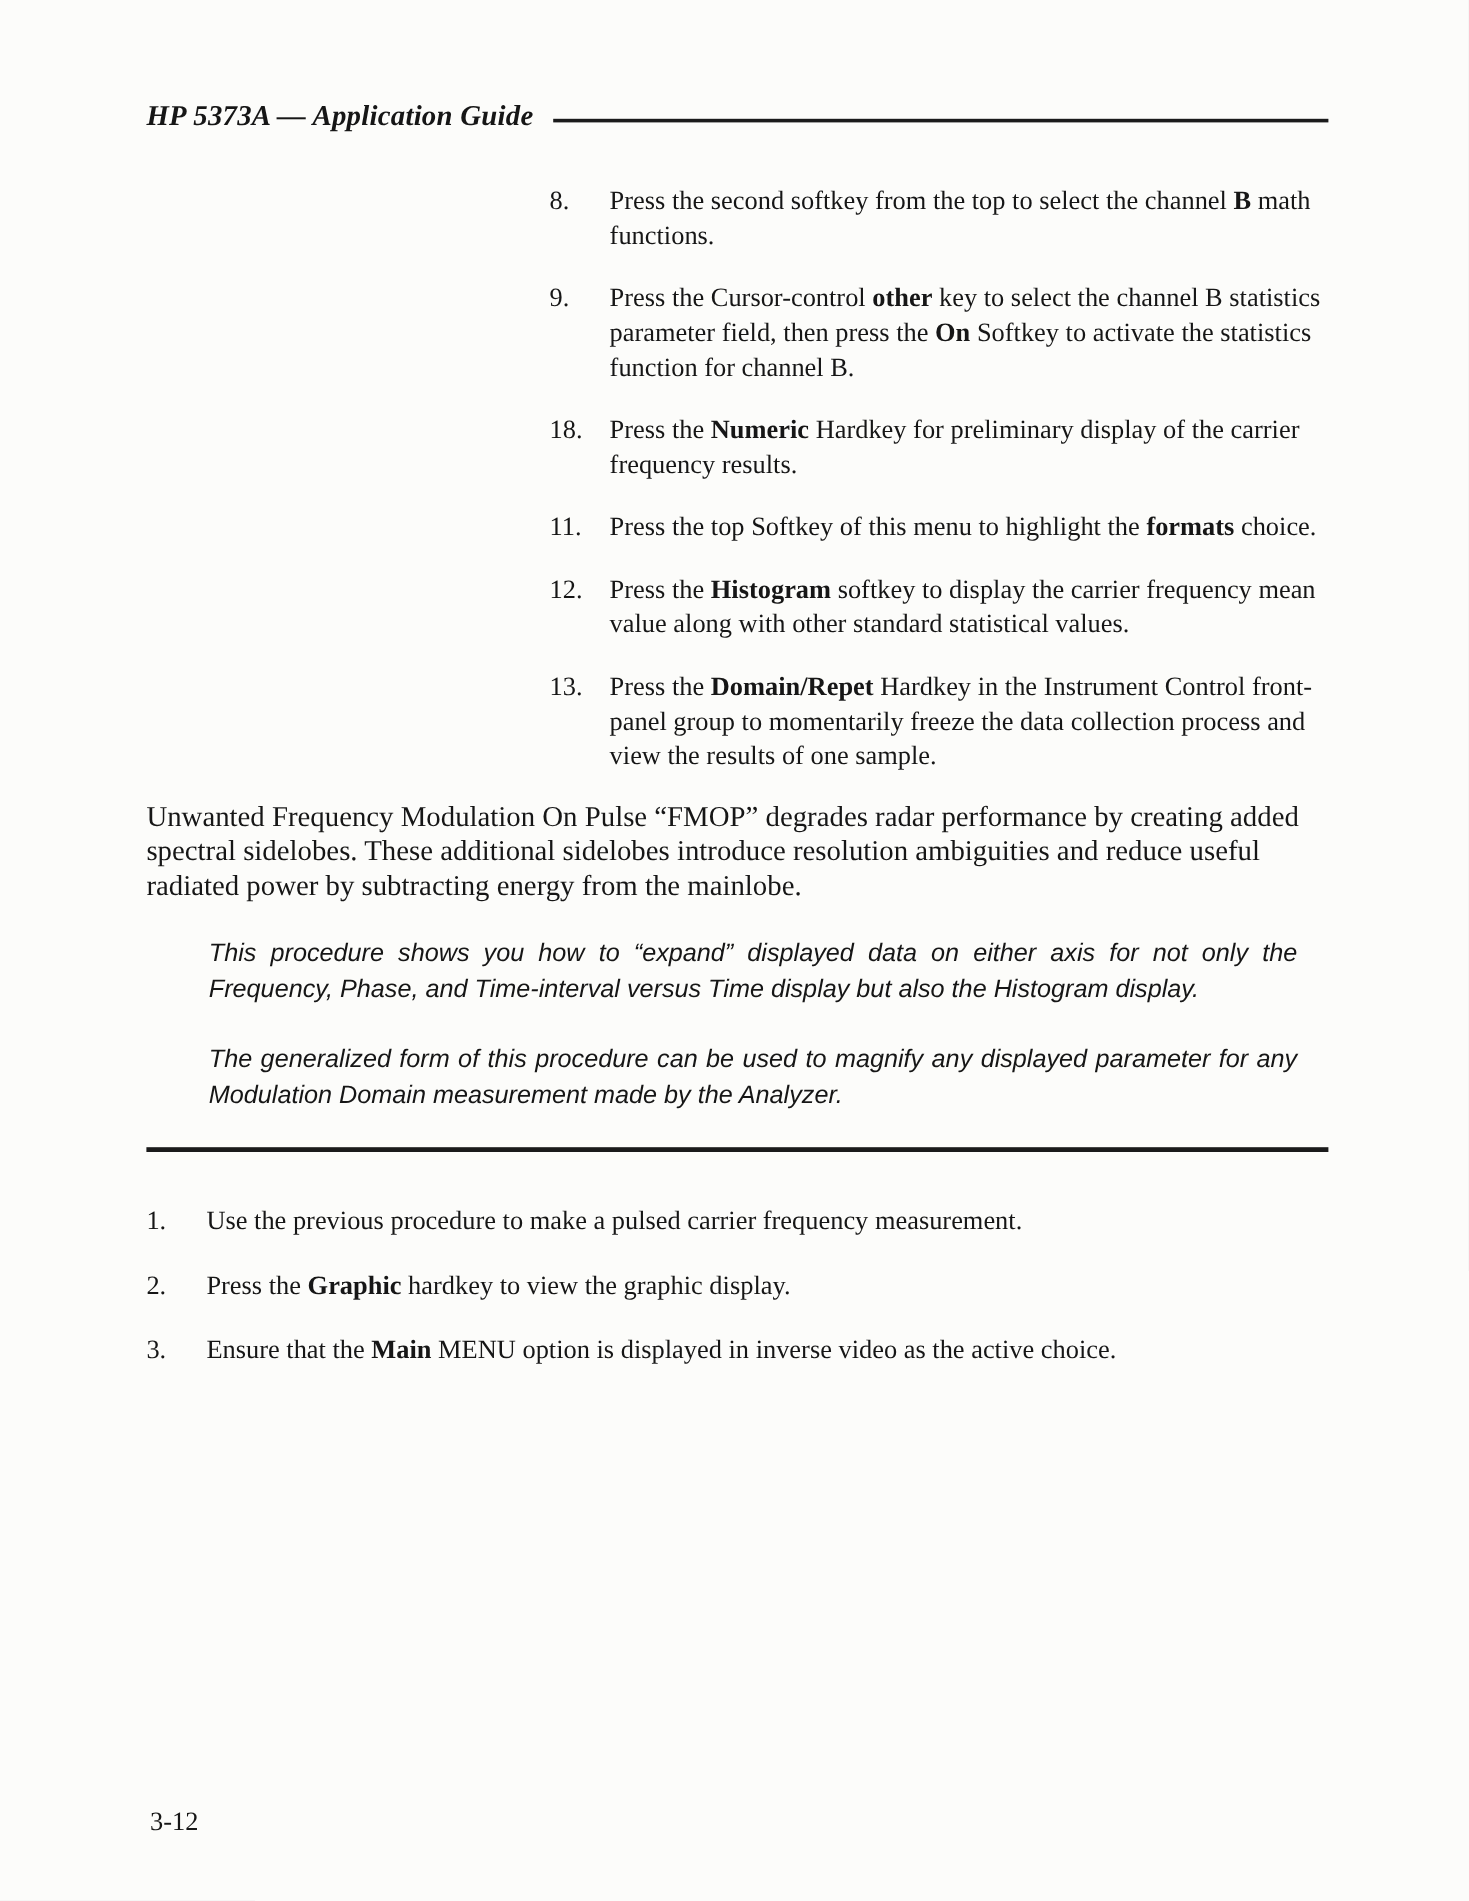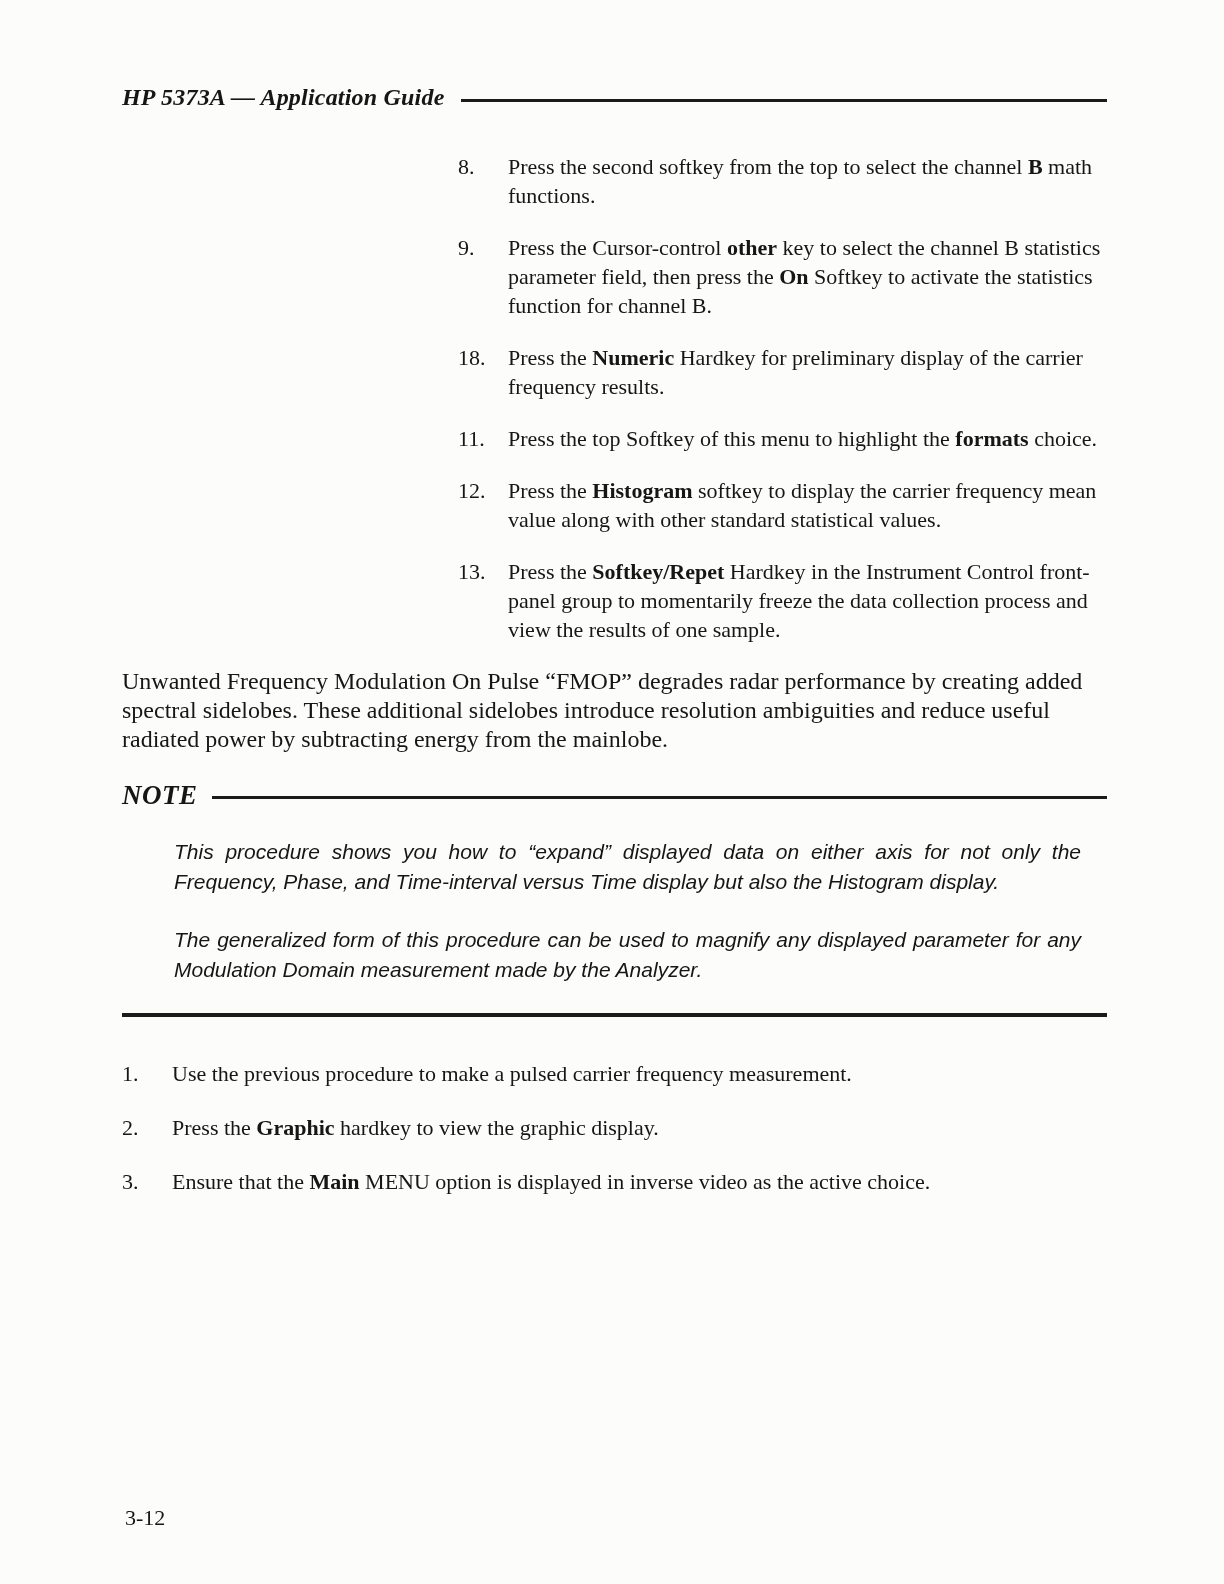--- a/index.html
+++ b/index.html
@@ -107,40 +107,36 @@
               <span class="step-text"><span>Press the top Softkey of this menu to highlight the </span><span class="b">formats</span><span> choice.</span></span>
             </div>
 
             <div class="step">
               <span class="step-num">12.</span>
               <span class="step-text"><span>Press the </span><span class="b">Histogram</span><span> softkey to display the carrier frequency mean value along with other standard statistical values.</span></span>
             </div>
 
             <div class="step">
               <span class="step-num">13.</span>
-              <span class="step-text"><span>Press the </span><span class="b">Softkey/Repet</span><span> Hardkey in the Instrument Control front-panel group to momentarily freeze the data collection process and view the results of one sample.</span></span>
+              <span class="step-text"><span>Press the </span><span class="b">Domain/Repet</span><span> Hardkey in the Instrument Control front-panel group to momentarily freeze the data collection process and view the results of one sample.</span></span>
             </div>
           </div>
       </div>
     </div>
 
     <div class="row">
       <div class="col-right">
 
         <div>
 
             <p class="body-para">Unwanted Frequency Modulation On Pulse “FMOP” degrades radar performance by creating added spectral sidelobes. These additional sidelobes introduce resolution ambiguities and reduce useful radiated power by subtracting energy from the mainlobe.</p>
 
           </div>
 
         <div class="note">
-          <div class="note-head">
-            <span class="note-label">NOTE</span>
-            <span class="note-rule"></span>
-          </div>
           <div class="note-body">
 
               <p class="note-para">This procedure shows you how to “expand” displayed data on either axis for not only the Frequency, Phase, and Time-interval versus Time display but also the Histogram display.</p>
 
               <p class="note-para">The generalized form of this procedure can be used to magnify any displayed parameter for any Modulation Domain measurement made by the Analyzer.</p>
             </div>
           <div class="note-end-rule"></div>
         </div>
 
         <div class="steps steps-bottom">

